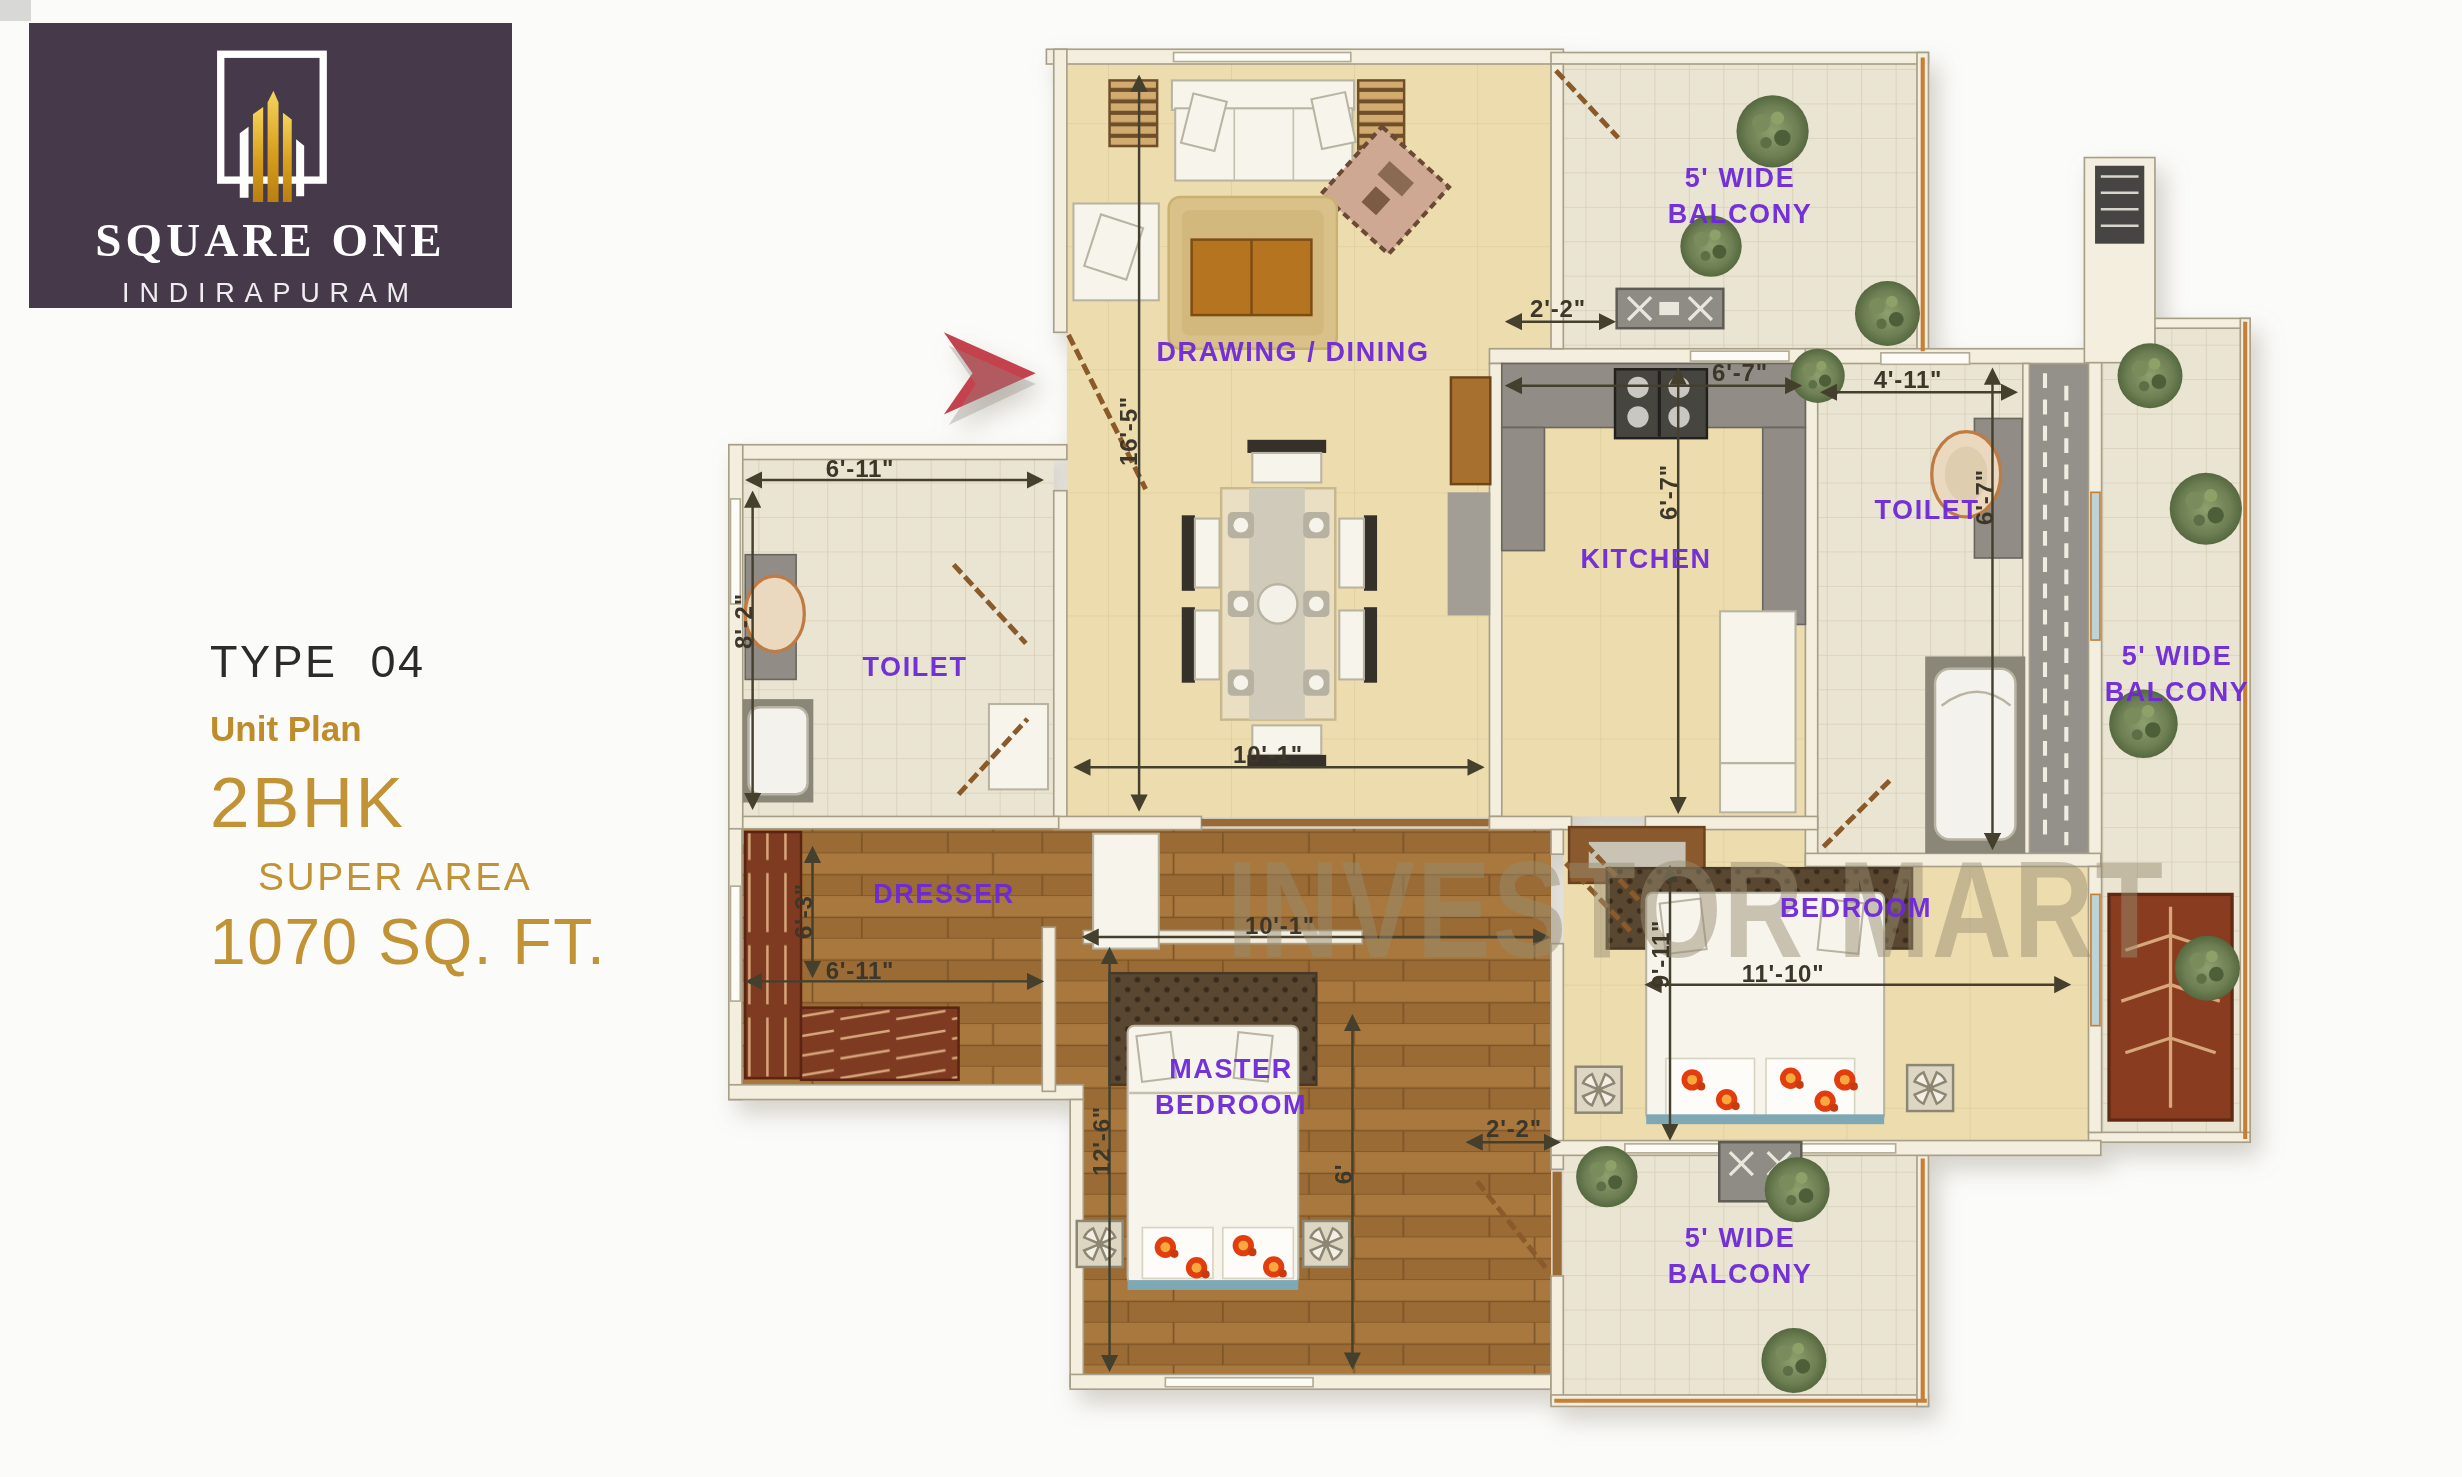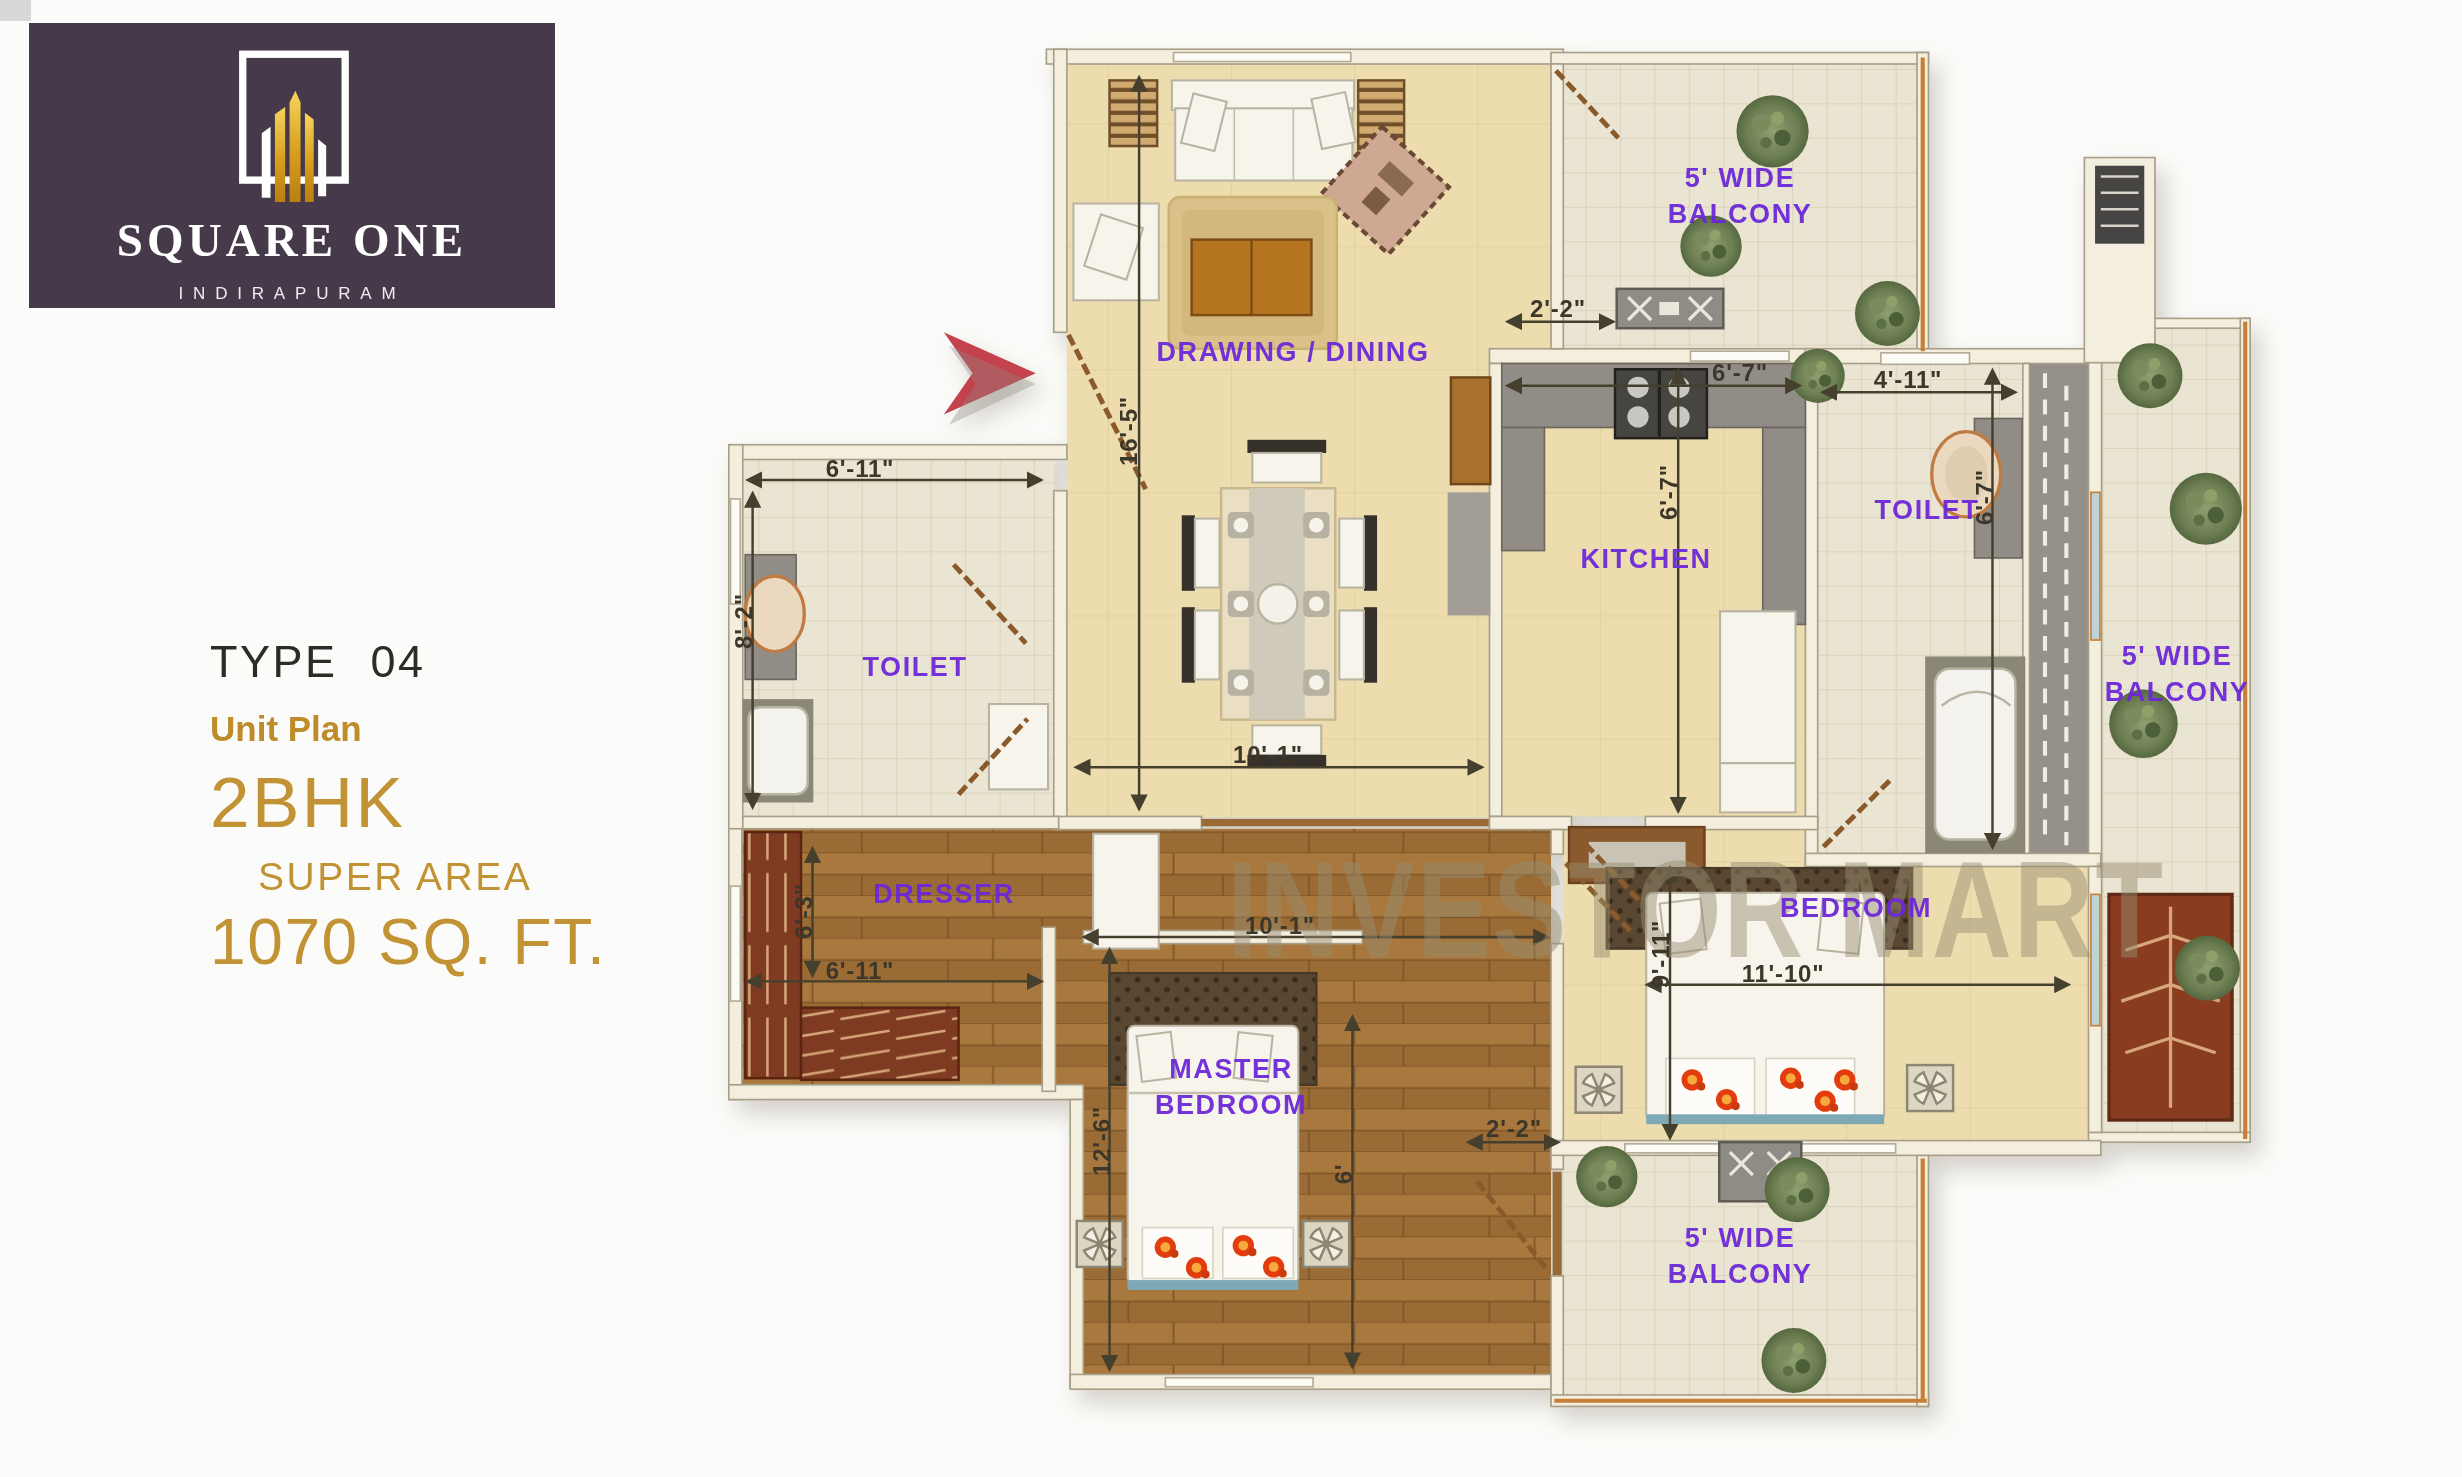--- a/index.html
+++ b/index.html
@@ -2,24 +2,24 @@
 <html style="font-size:13px"><head>
 <meta charset="utf-8">
 <style>
   html,body{margin:0;padding:0;}
   body{
     width:2462px;height:1477px;position:relative;overflow:hidden;
     background:#fbfbf9;font-family:"Liberation Sans",sans-serif;
   }
   .corner{position:absolute;left:0;top:0;width:31px;height:21.3px;background:#d8d8d6;}
   
-  .logo{position:absolute;left:29px;top:23px;width:526px;height:285px;background:#463a4a;z-index:8;text-align:center;}
+  .logo{position:absolute;left:29px;top:23px;width:483px;height:285px;background:#463a4a;z-index:8;text-align:center;}
   .logo svg{margin-top:21.3px;}
   .logo .brand{color:#ffffff;font-family:"Liberation Serif",serif;font-weight:bold;font-size:47px;letter-spacing:4.1px;margin-top:4.9px;}
-  .logo .loc{color:#efedf0;font-size:17px;letter-spacing:9.8px;margin-top:17px;}
+  .logo .loc{color:#efedf0;font-size:27px;letter-spacing:9.8px;margin-top:11px;}
   
   .info{position:absolute;left:210px;top:636px;z-index:8;}
   .info .type{font-size:45px;font-weight:normal;color:#2d2b28;letter-spacing:2.5px;}
   .info .type .num{margin-left:33px;}
   .info .unit{font-size:35px;font-weight:bold;color:#bf8c2b;margin-top:21.3px;}
   .info .bhk{font-size:71px;font-weight:300;color:#c29334;margin-top:13px;letter-spacing:2.5px;}
   .info .sup{font-size:39px;font-weight:300;color:#c29334;margin-top:11.5px;letter-spacing:2.5px;margin-left:48px;}
   .info .area{font-size:64px;font-weight:300;color:#c29334;margin-top:6.6px;letter-spacing:1.6px;}
   
   .plan-svg{position:absolute;left:0;top:0;z-index:1;filter:drop-shadow(9.8px 13px 11.5px rgba(110,100,80,.28));}

